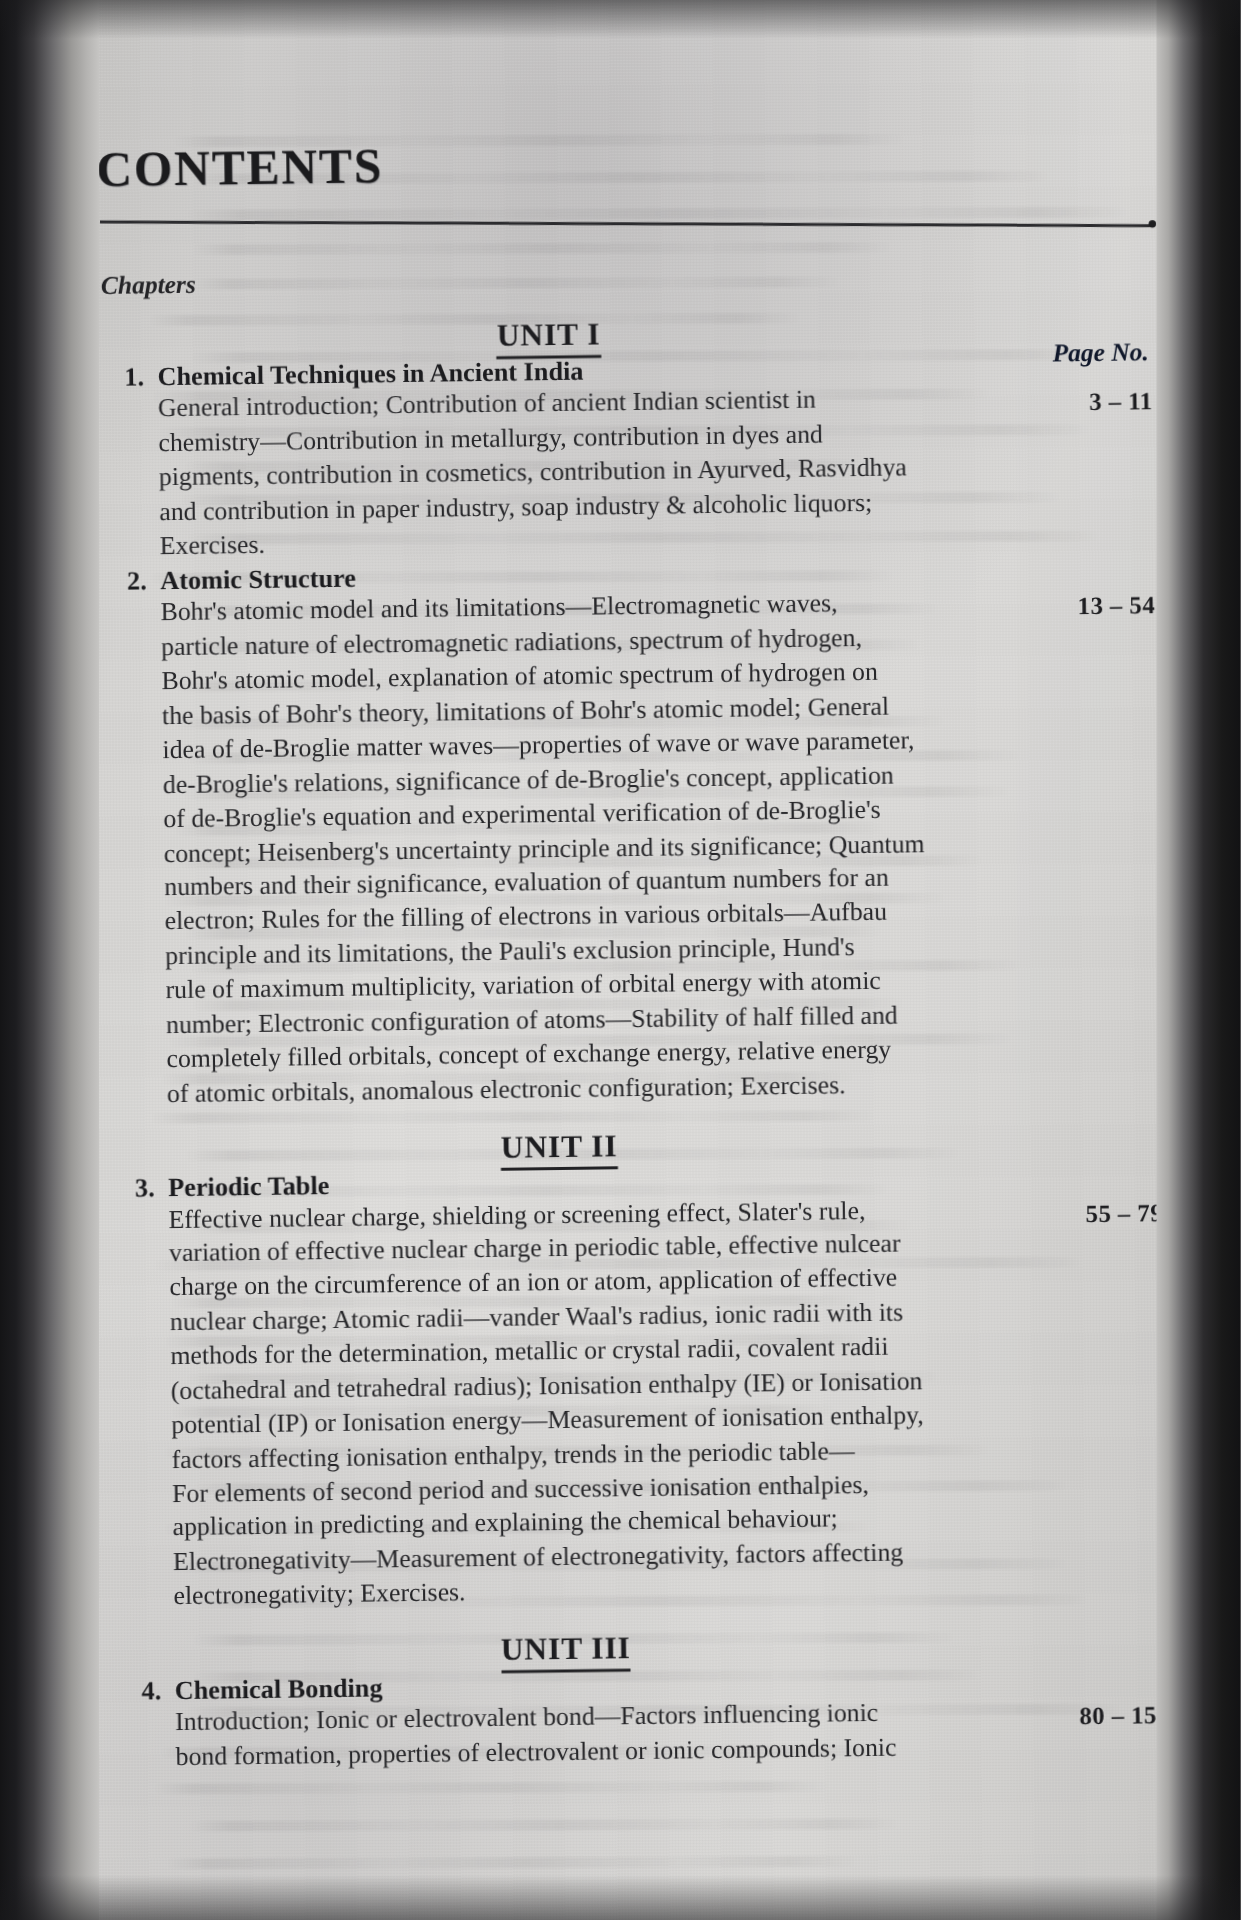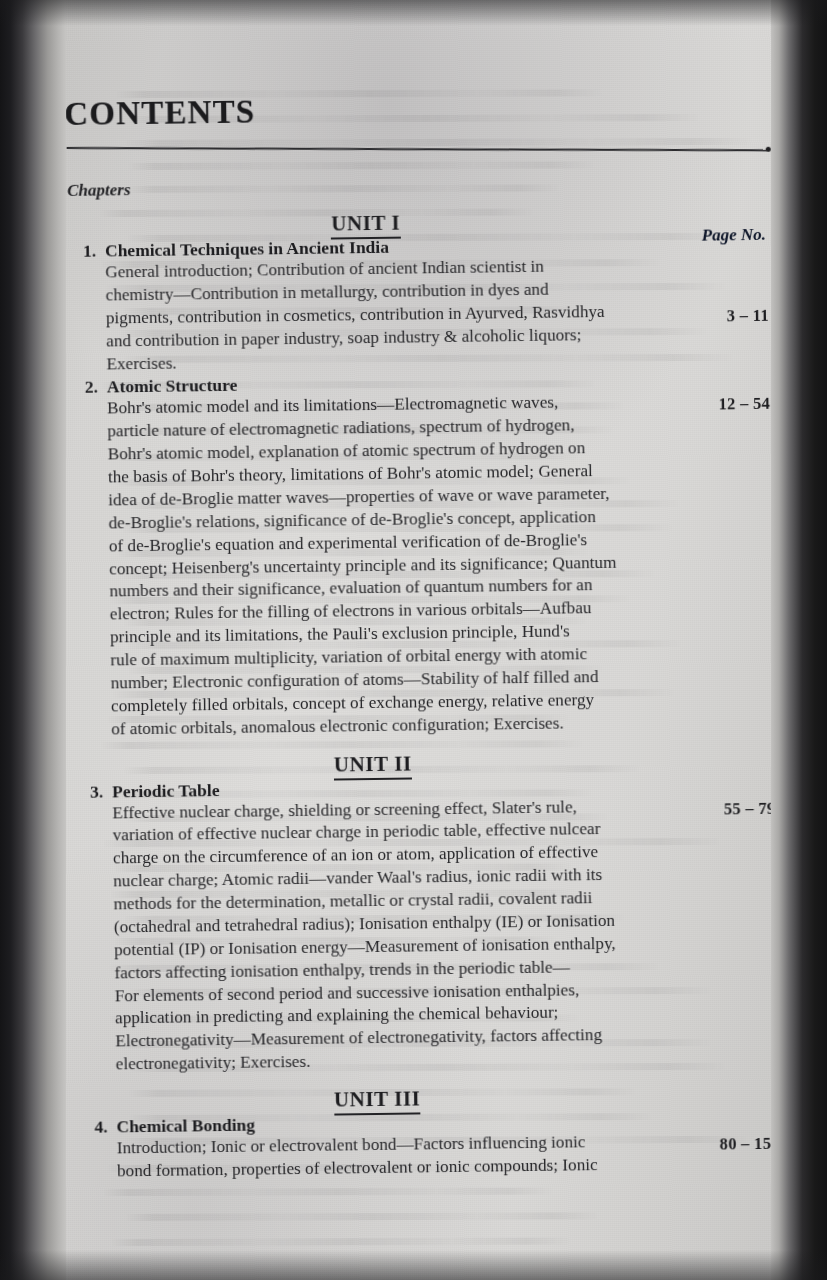--- a/index.html
+++ b/index.html
@@ -293,21 +293,21 @@
             <div class="entry-num">1.</div>
             <div class="entry-title">Chemical Techniques in Ancient India</div>
           </div>
           <div class="entry-desc">
             <div>General introduction; Contribution of ancient Indian scientist in</div>
             <div>chemistry—Contribution in metallurgy, contribution in dyes and</div>
             <div>pigments, contribution in cosmetics, contribution in Ayurved, Rasvidhya</div>
             <div>and contribution in paper industry, soap industry &amp; alcoholic liquors;</div>
             <div>Exercises.</div>
           </div>
-          <div class="entry-pages" style="top: 26px; margin-top: 48px;">3 – 11</div>
+          <div class="entry-pages" style="top: 26px;">3 – 11</div>
         </div>
         <div class="entry">
           <div class="entry-head">
             <div class="entry-num">2.</div>
             <div class="entry-title">Atomic Structure</div>
           </div>
           <div class="entry-desc">
             <div>Bohr's atomic model and its limitations—Electromagnetic waves,</div>
             <div>particle nature of electromagnetic radiations, spectrum of hydrogen,</div>
             <div>Bohr's atomic model, explanation of atomic spectrum of hydrogen on</div>
@@ -317,21 +317,21 @@
             <div>of de-Broglie's equation and experimental verification of de-Broglie's</div>
             <div>concept; Heisenberg's uncertainty principle and its significance; Quantum</div>
             <div>numbers and their significance, evaluation of quantum numbers for an</div>
             <div>electron; Rules for the filling of electrons in various orbitals—Aufbau</div>
             <div>principle and its limitations, the Pauli's exclusion principle, Hund's</div>
             <div>rule of maximum multiplicity, variation of orbital energy with atomic</div>
             <div>number; Electronic configuration of atoms—Stability of half filled and</div>
             <div>completely filled orbitals, concept of exchange energy, relative energy</div>
             <div>of atomic orbitals, anomalous electronic configuration; Exercises.</div>
           </div>
-          <div class="entry-pages" style="top: 26px;">12 – 54</div>
+          <div class="entry-pages" style="top: 26px;">13 – 54</div>
         </div>
         <div class="unit-head"><span class="u">UNIT II</span></div>
         <div class="entry">
           <div class="entry-head">
             <div class="entry-num">3.</div>
             <div class="entry-title">Periodic Table</div>
           </div>
           <div class="entry-desc">
             <div>Effective nuclear charge, shielding or screening effect, Slater's rule,</div>
             <div>variation of effective nuclear charge in periodic table, effective nulcear</div>

